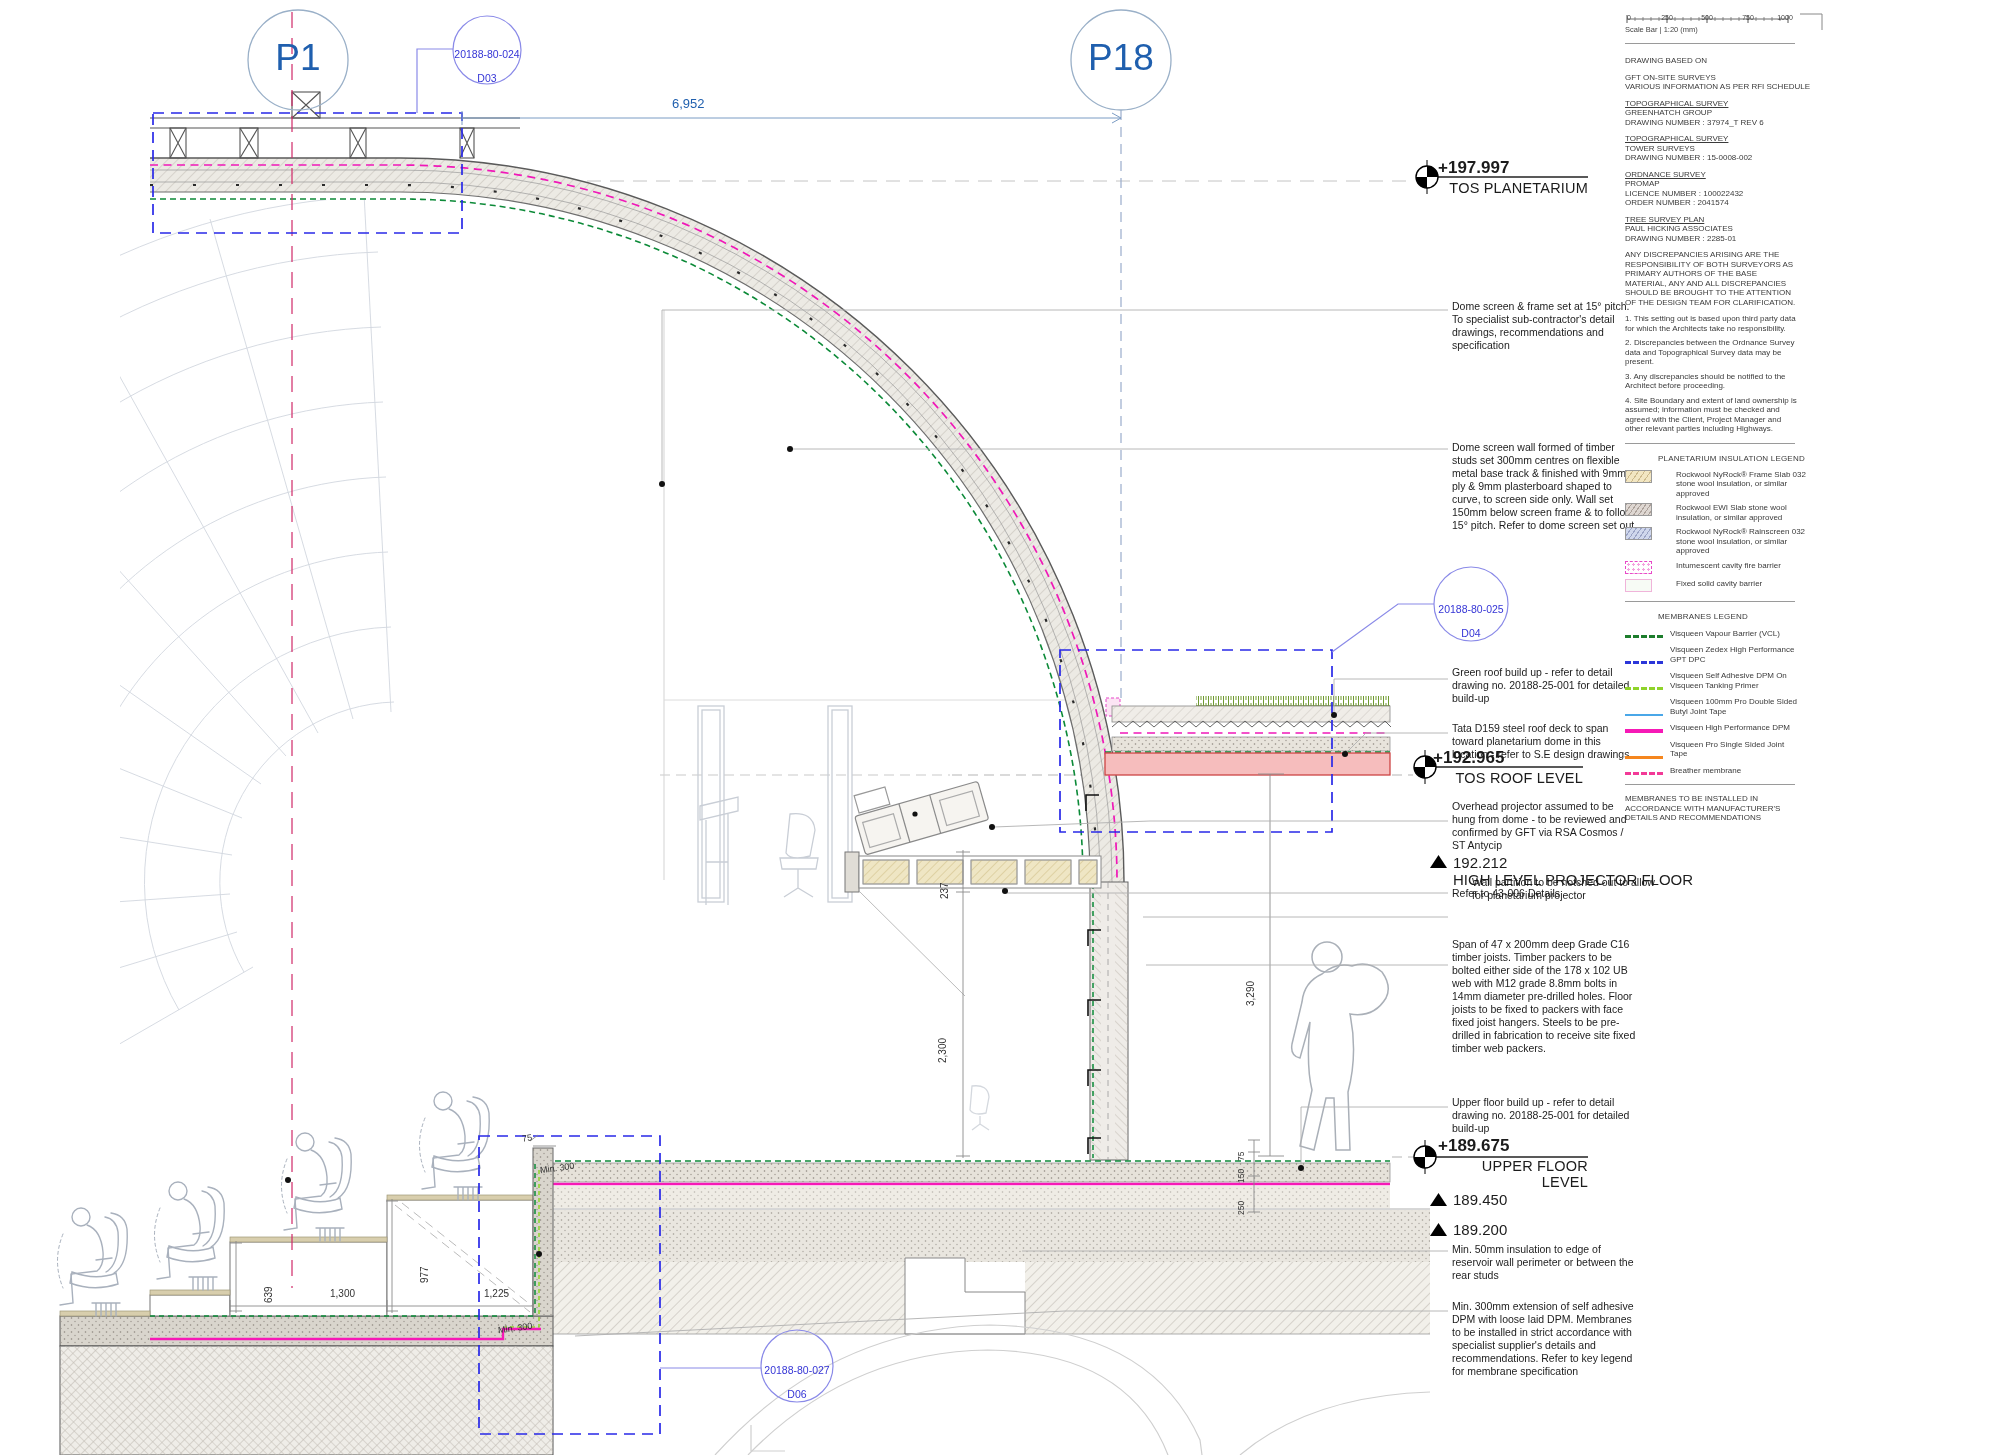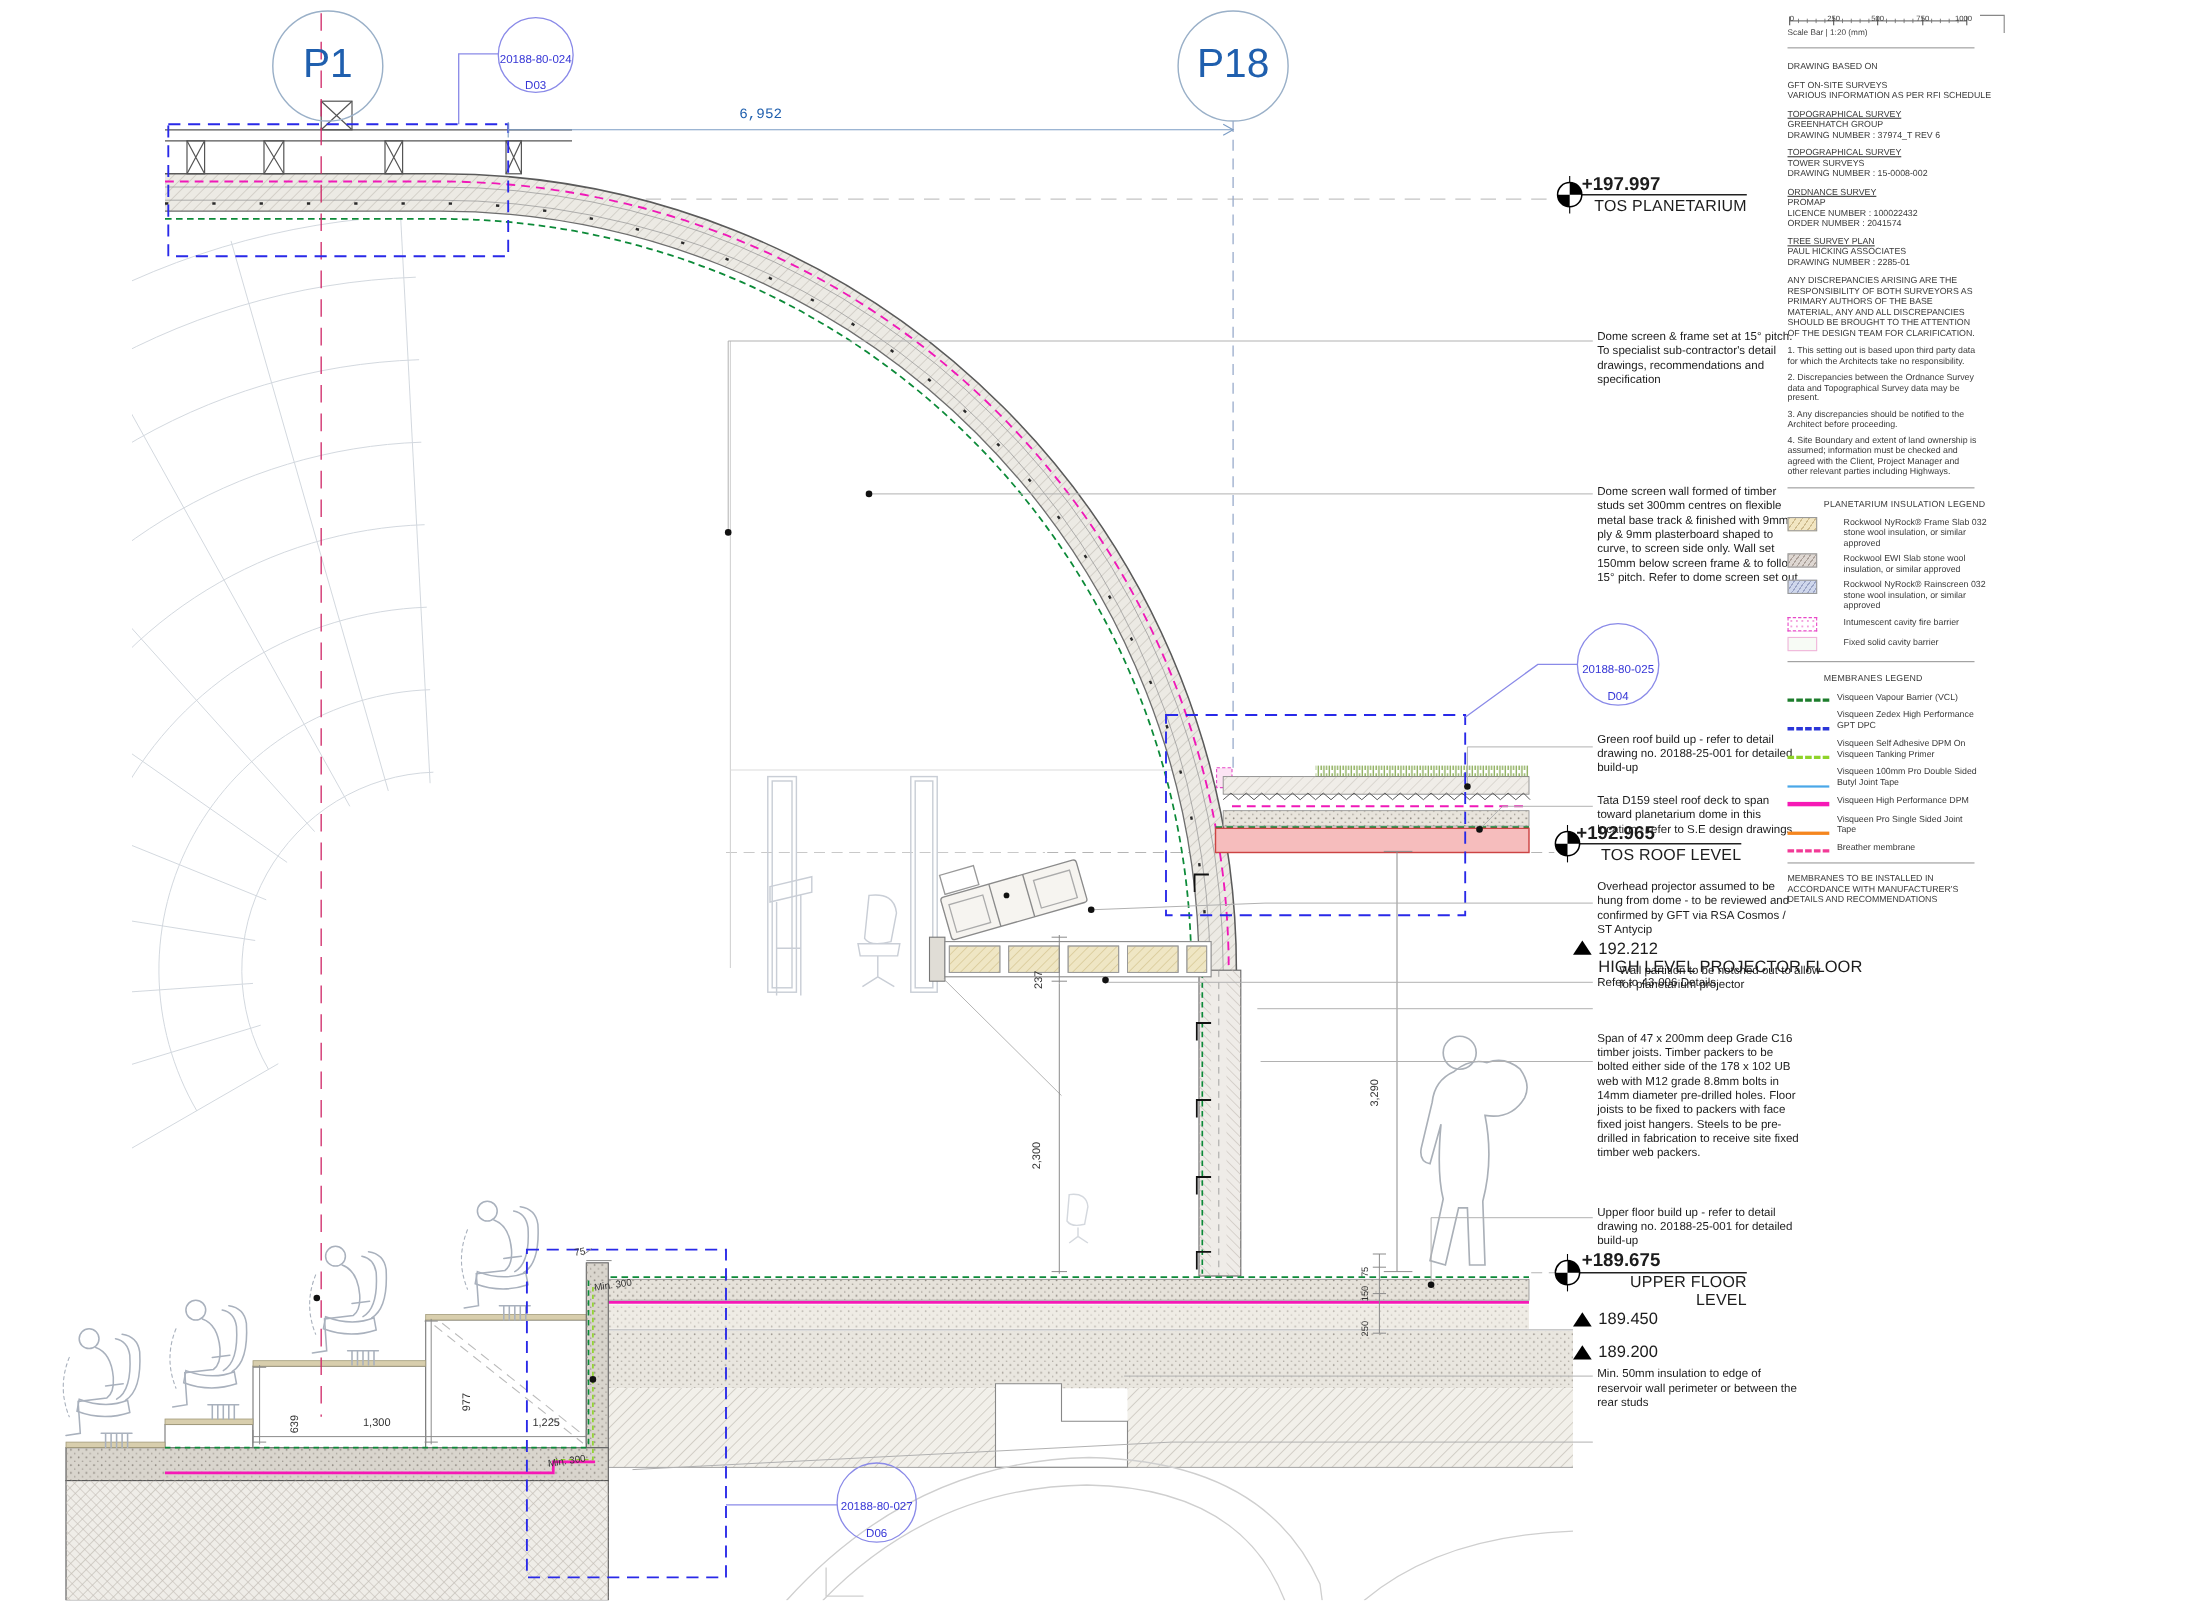--- a/index.html
+++ b/index.html
@@ -360,21 +360,21 @@
 </div>
 <div class="t callout" style="left:1427px;top:591px;">
   <div>20188-80-025</div>
   <div>D04</div>
 </div>
 <div class="t callout" style="left:753px;top:1352px;">
   <div>20188-80-027</div>
   <div>D06</div>
 </div>
 
-<div class="t bdim" style="left:672px;top:96px;font-family:Liberation Mono, monospace;">6,952</div>
+<div class="t bdim" style="left:672px;top:96px;">6,952</div>
 
 <div class="t lv" style="left:1438px;top:158px;">+197.997</div>
 <div class="t ln" style="left:1438px;top:180px;">TOS PLANETARIUM</div>
 <div class="t lv" style="left:1433px;top:748px;">+192.965</div>
 <div class="t ln" style="left:1433px;top:770px;">TOS ROOF LEVEL</div>
 <div class="t lnl" style="left:1453px;top:854px;">192.212</div>
 <div class="t lnl" style="left:1453px;top:871px;">HIGH LEVEL PROJECTOR FLOOR</div>
 <div class="t lv" style="left:1438px;top:1136px;">+189.675</div>
 <div class="t ln" style="left:1438px;top:1158px;">UPPER FLOOR LEVEL</div>
 <div class="t lnl" style="left:1453px;top:1191px;">189.450</div>
@@ -383,20 +383,21 @@
 <div class="t ann" style="left:1452px;top:300px;">Dome screen &amp; frame set at 15° pitch. To specialist sub-contractor's detail drawings, recommendations and specification</div>
 <div class="t ann" style="left:1452px;top:441px;">Dome screen wall formed of timber studs set 300mm centres on flexible metal base track &amp; finished with 9mm ply &amp; 9mm plasterboard shaped to curve, to screen side only. Wall set 150mm below screen frame &amp; to follow 15° pitch. Refer to dome screen set out</div>
 <div class="t ann" style="left:1452px;top:666px;">Green roof build up - refer to detail drawing no. 20188-25-001 for detailed build-up</div>
 <div class="t ann" style="left:1452px;top:722px;">Tata D159 steel roof deck to span toward planetarium dome in this location - refer to S.E design drawings</div>
 <div class="t ann" style="left:1452px;top:800px;">Overhead projector assumed to be hung from dome - to be reviewed and confirmed by GFT via RSA Cosmos / ST Antycip</div>
 <div class="t ann" style="left:1452px;top:887px;">Refer to 43-006 Details</div>
 <div class="t ann" style="left:1452px;top:876px;margin-left:20px;">Wall partition to be notched out to allow for planetarium projector</div>
 <div class="t ann" style="left:1452px;top:938px;">Span of 47 x 200mm deep Grade C16 timber joists.  Timber packers to be bolted either side of the 178 x 102 UB web with M12 grade 8.8mm bolts in 14mm diameter pre-drilled holes.  Floor joists to be fixed to packers with face fixed joist hangers. Steels to be pre-drilled in fabrication to receive site fixed timber web packers.</div>
 <div class="t ann" style="left:1452px;top:1096px;">Upper floor build up - refer to detail drawing no. 20188-25-001 for detailed build-up</div>
 <div class="t ann" style="left:1452px;top:1243px;">Min. 50mm insulation to edge of reservoir wall perimeter or between the rear studs</div>
+<div class="t ann" style="left:1452px;top:1300px;">Min. 300mm extension of self adhesive DPM with loose laid DPM. Membranes to be installed in strict accordance with specialist supplier's details and recommendations. Refer to key legend for membrane specification</div>
 
 <div class="t dim rot" style="left:950px;top:888px;">237</div>
 <div class="t dim rot" style="left:948px;top:1052px;">2,300</div>
 <div class="t dim rot" style="left:1256px;top:995px;">3,290</div>
 <div class="t dims rot" style="left:1246px;top:1151px;">75</div>
 <div class="t dims rot" style="left:1246px;top:1173px;">150</div>
 <div class="t dims rot" style="left:1246px;top:1205px;">250</div>
 <div class="t dim rot" style="left:274px;top:1292px;">639</div>
 <div class="t dim rot" style="left:430px;top:1272px;">977</div>
 <div class="t dim" style="left:330px;top:1288px;">1,300</div>

